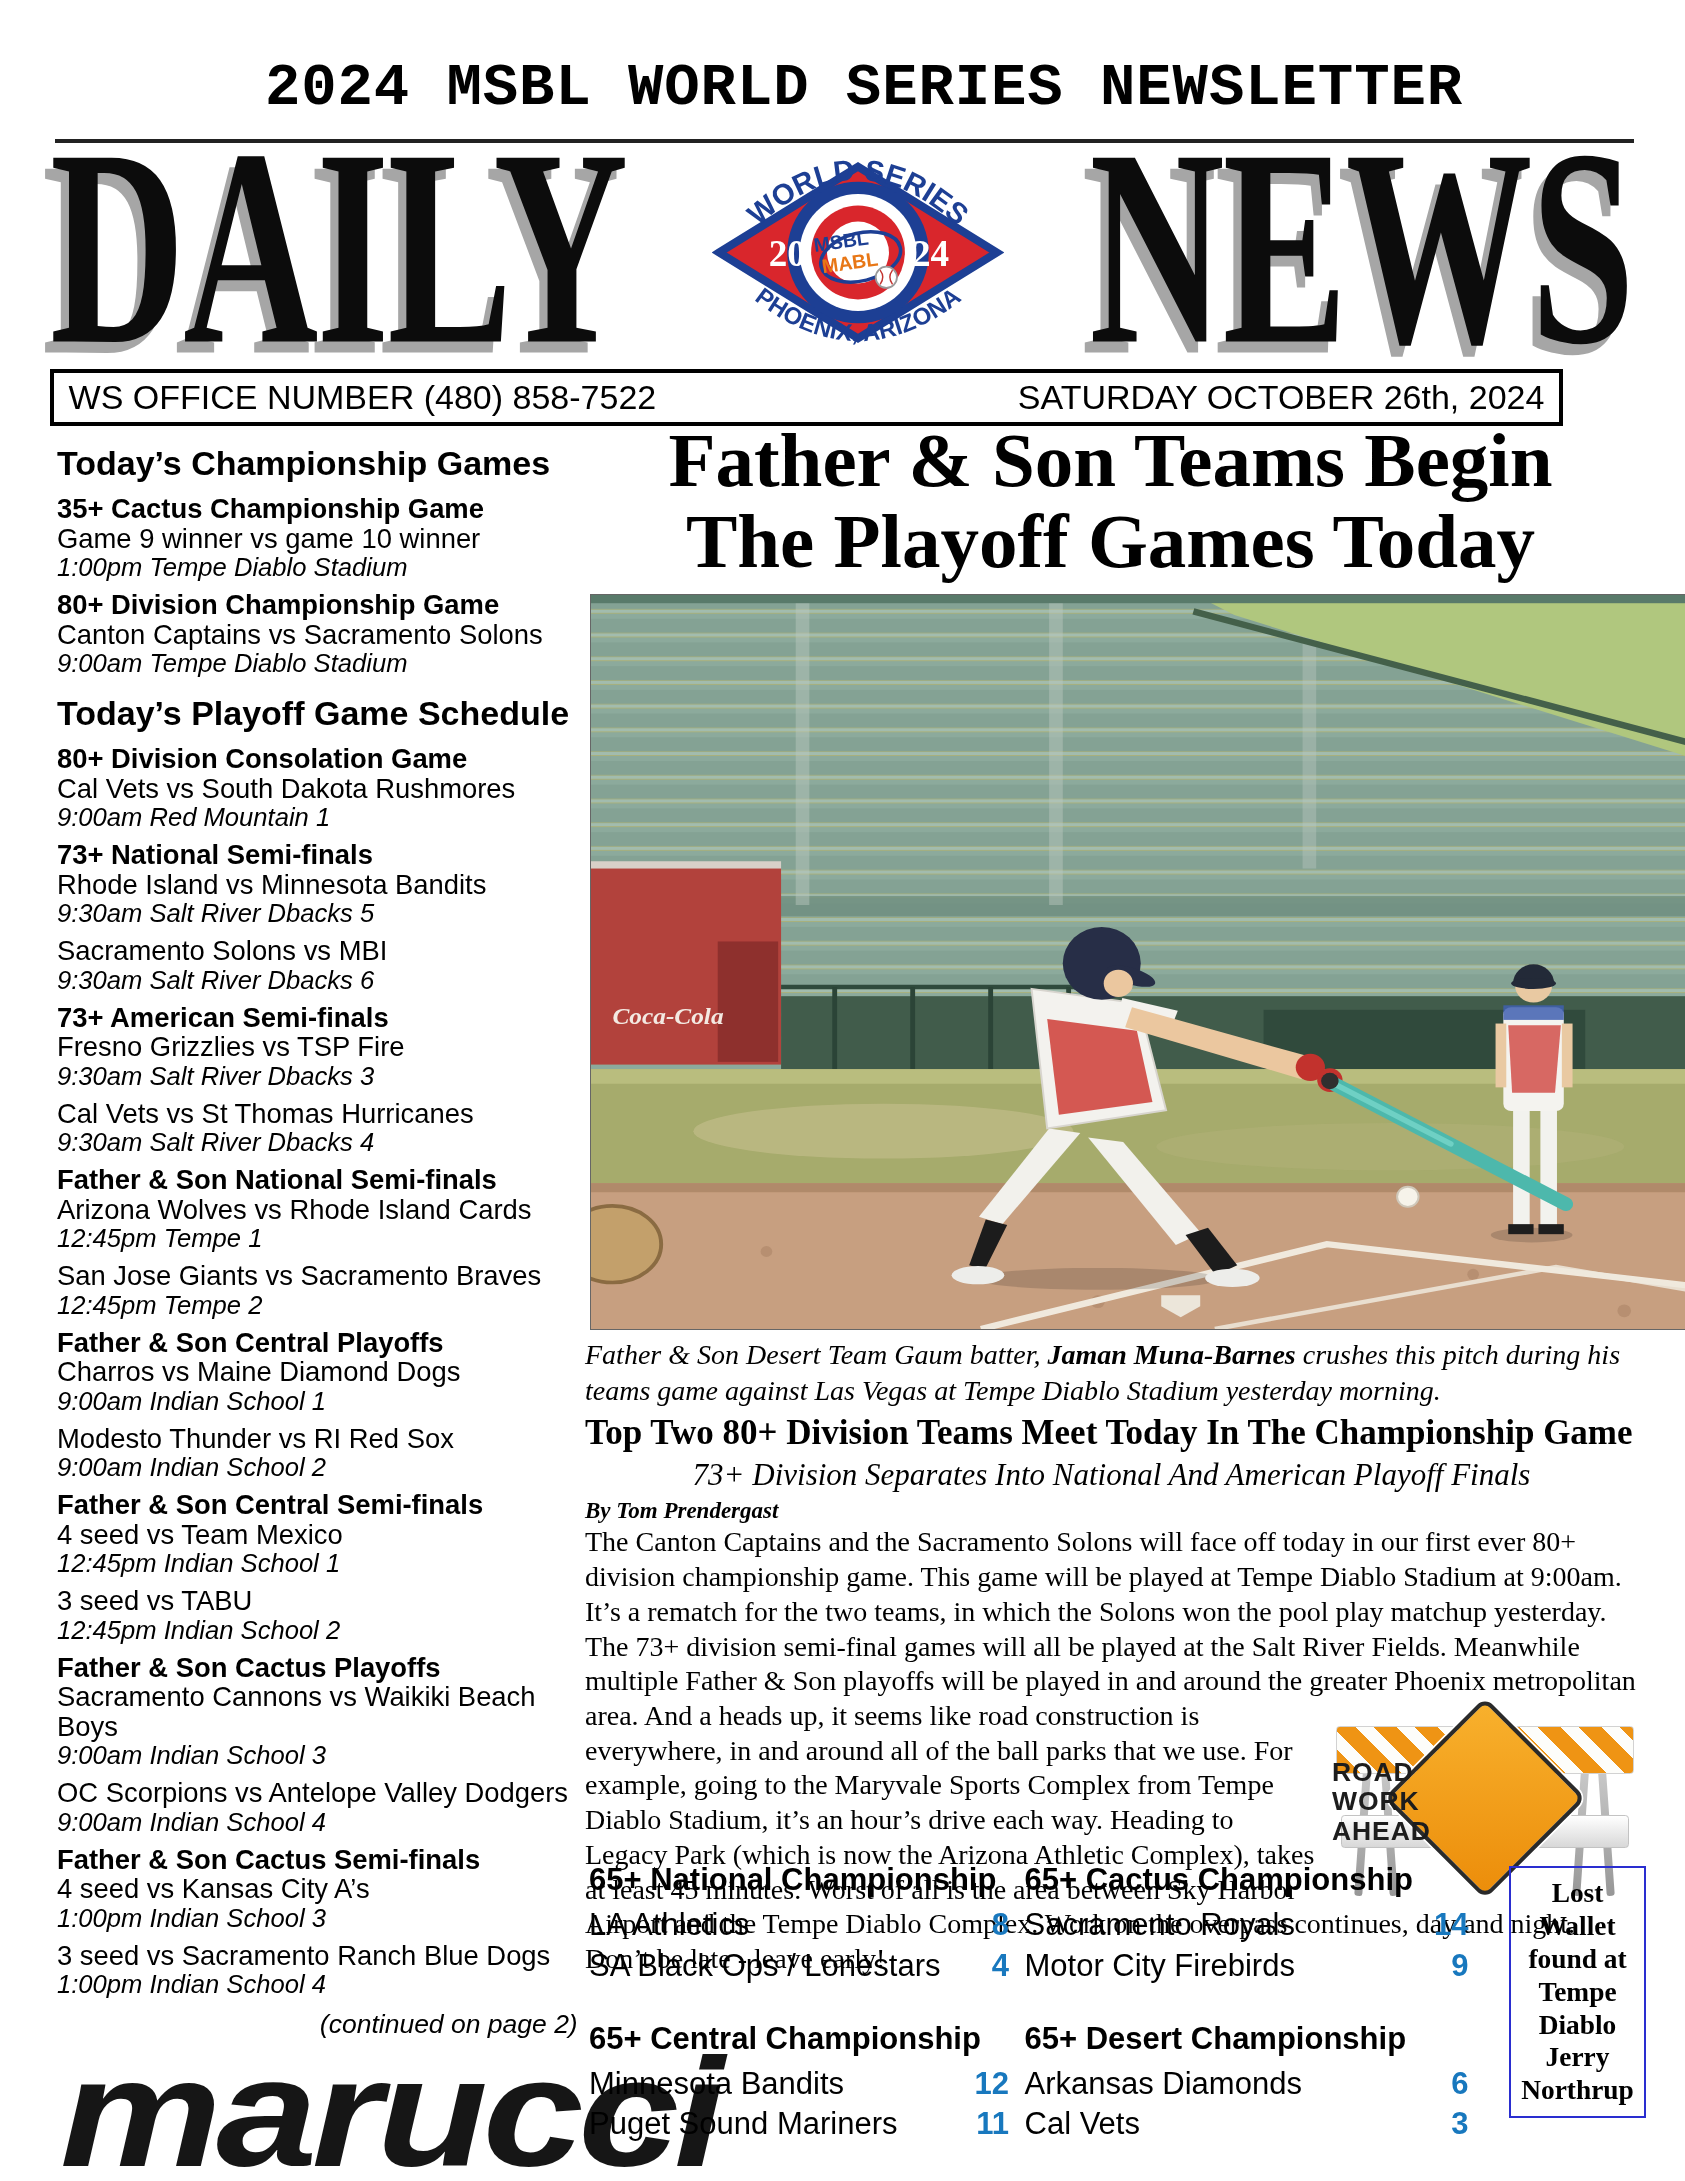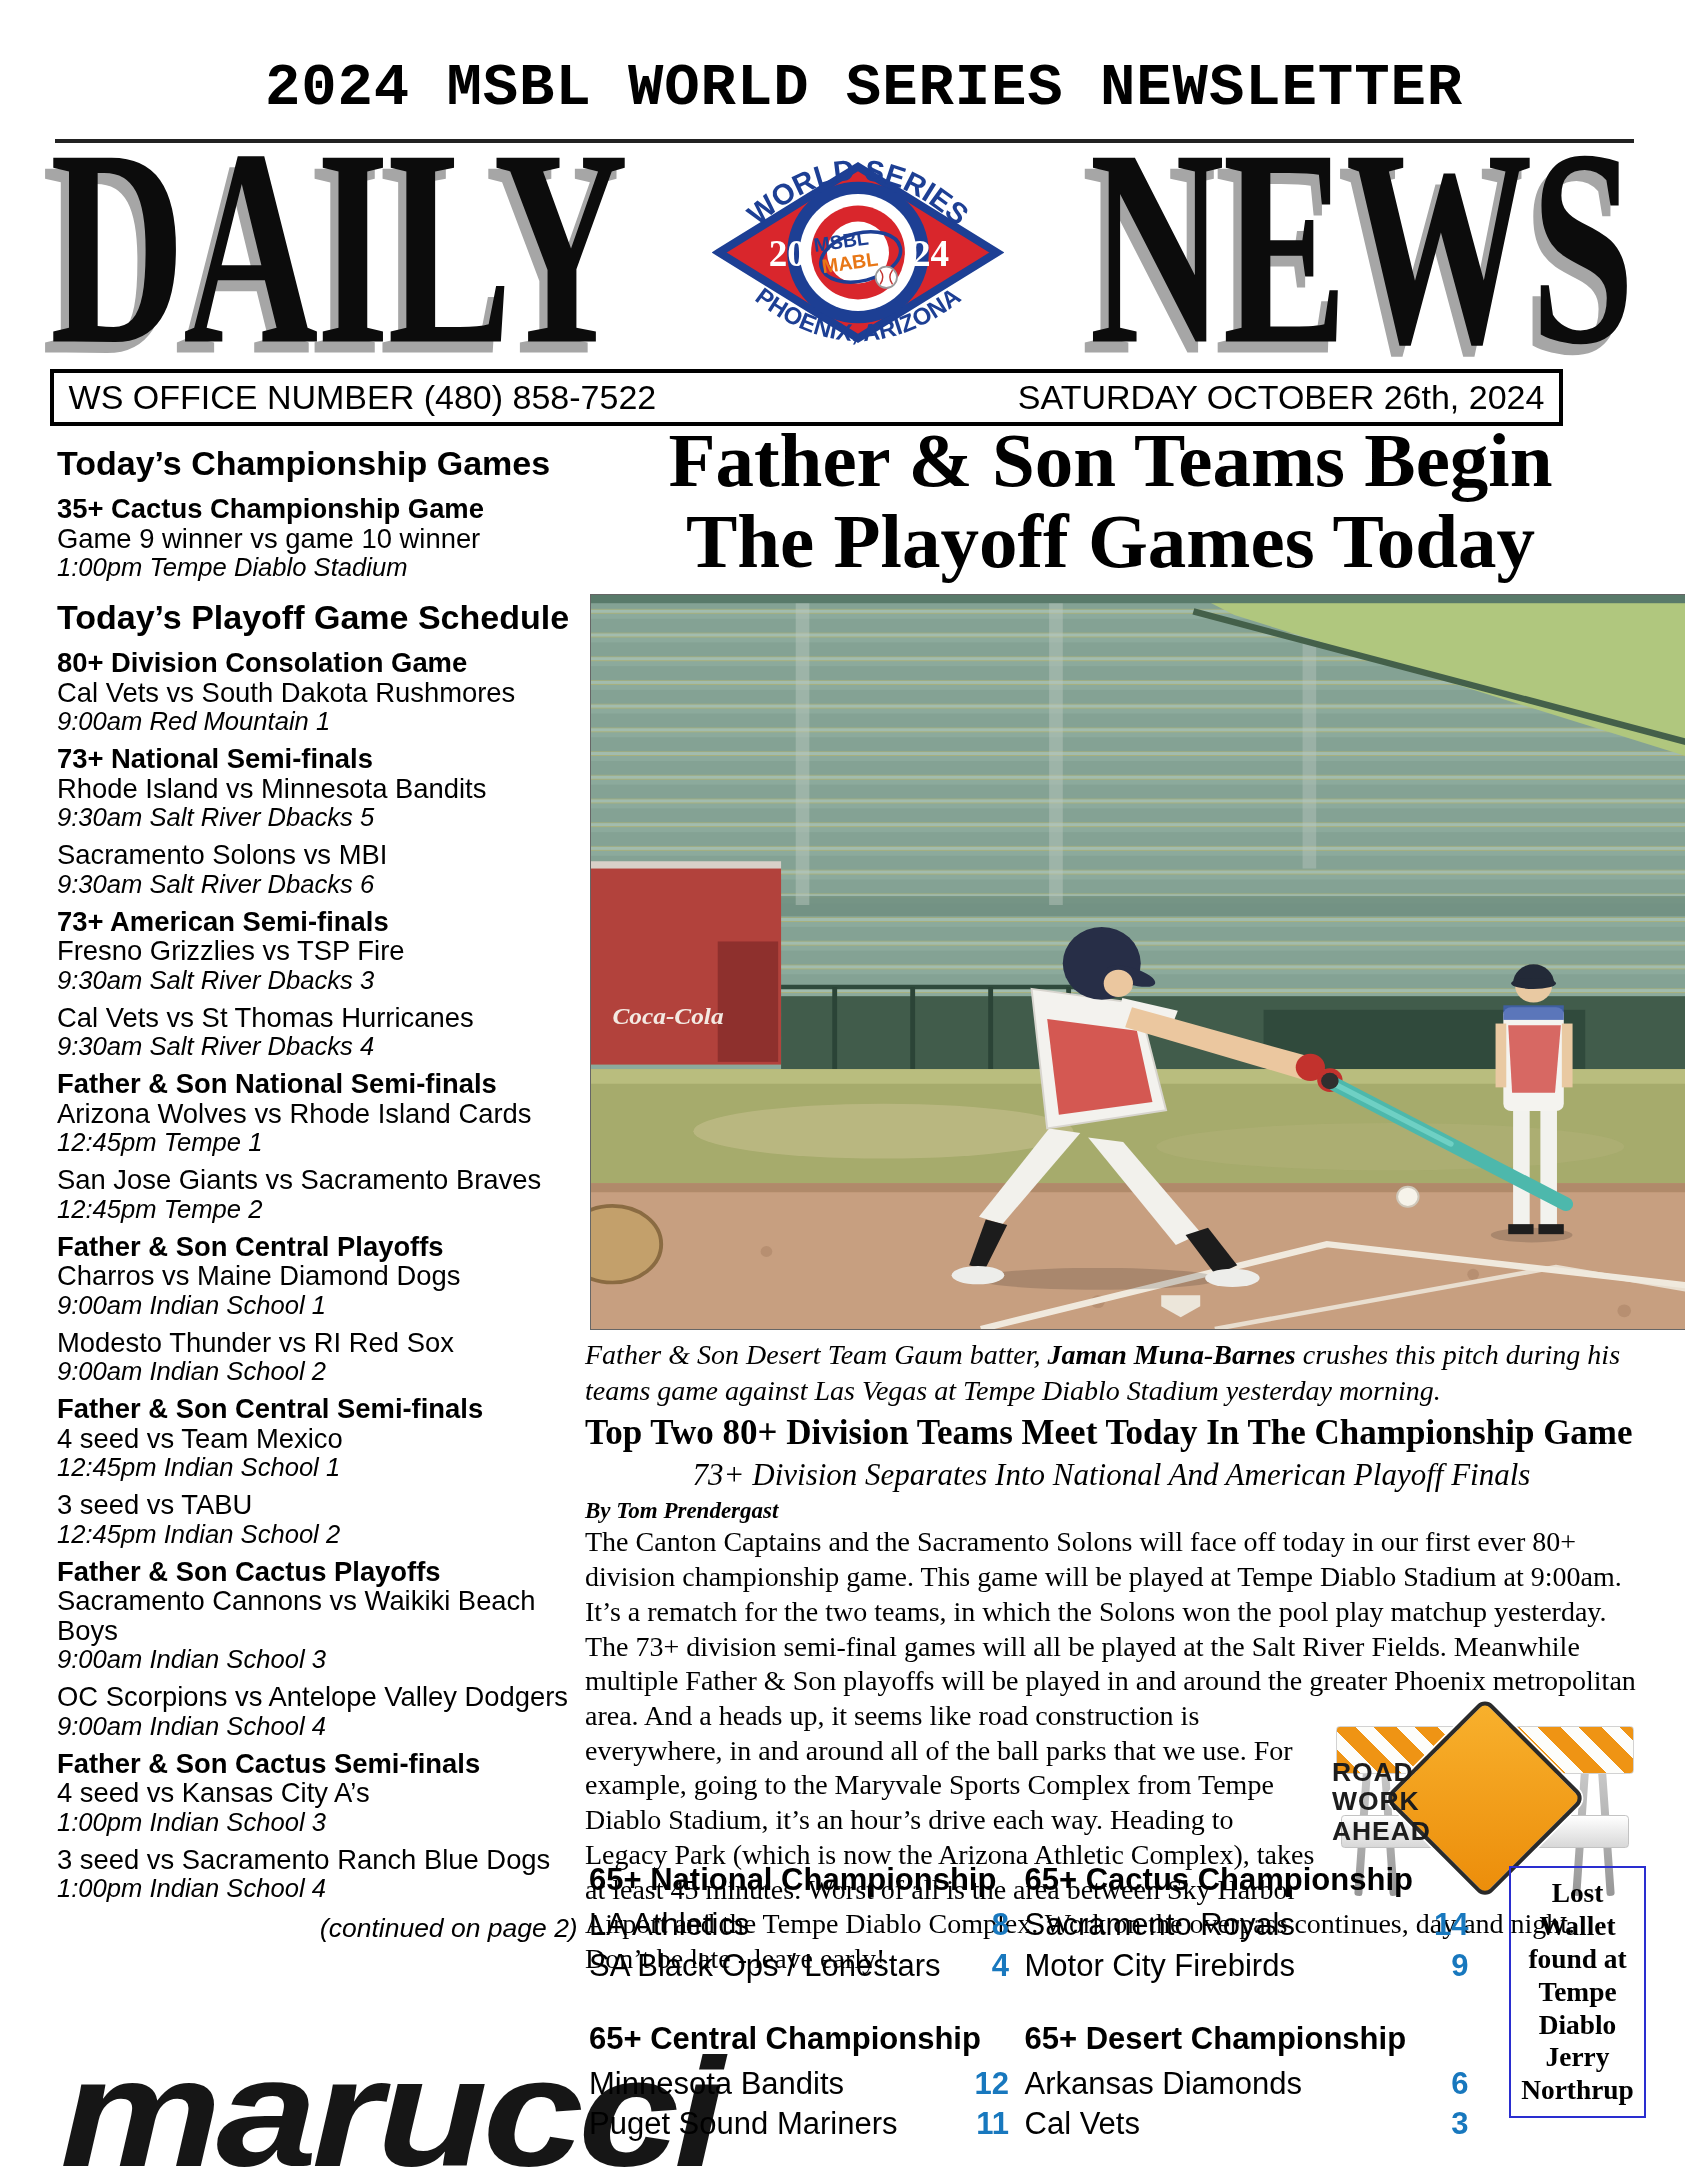--- a/index.html
+++ b/index.html
@@ -131,20 +131,25 @@
   </div>
 
   <div class="schedule">
     <div>
         <div class="sec-heading">Today’s Championship Games</div>
         <div class="game">
           <div class="game-title">35+ Cactus Championship Game</div>
           <div class="game-teams">Game 9 winner vs game 10 winner</div>
           <div class="game-time">1:00pm Tempe Diablo Stadium</div>
         </div>
+        <div class="game">
+          <div class="game-title">80+ Division Championship Game</div>
+          <div class="game-teams">Canton Captains vs Sacramento Solons</div>
+          <div class="game-time">9:00am Tempe Diablo Stadium</div>
+        </div>
         <div class="sec-heading">Today’s Playoff Game Schedule</div>
         <div class="game">
           <div class="game-title">80+ Division Consolation Game</div>
           <div class="game-teams">Cal Vets vs South Dakota Rushmores</div>
           <div class="game-time">9:00am Red Mountain 1</div>
         </div>
         <div class="game">
           <div class="game-title">73+ National Semi-finals</div>
           <div class="game-teams">Rhode Island vs Minnesota Bandits</div>
           <div class="game-time">9:30am Salt River Dbacks 5</div>

